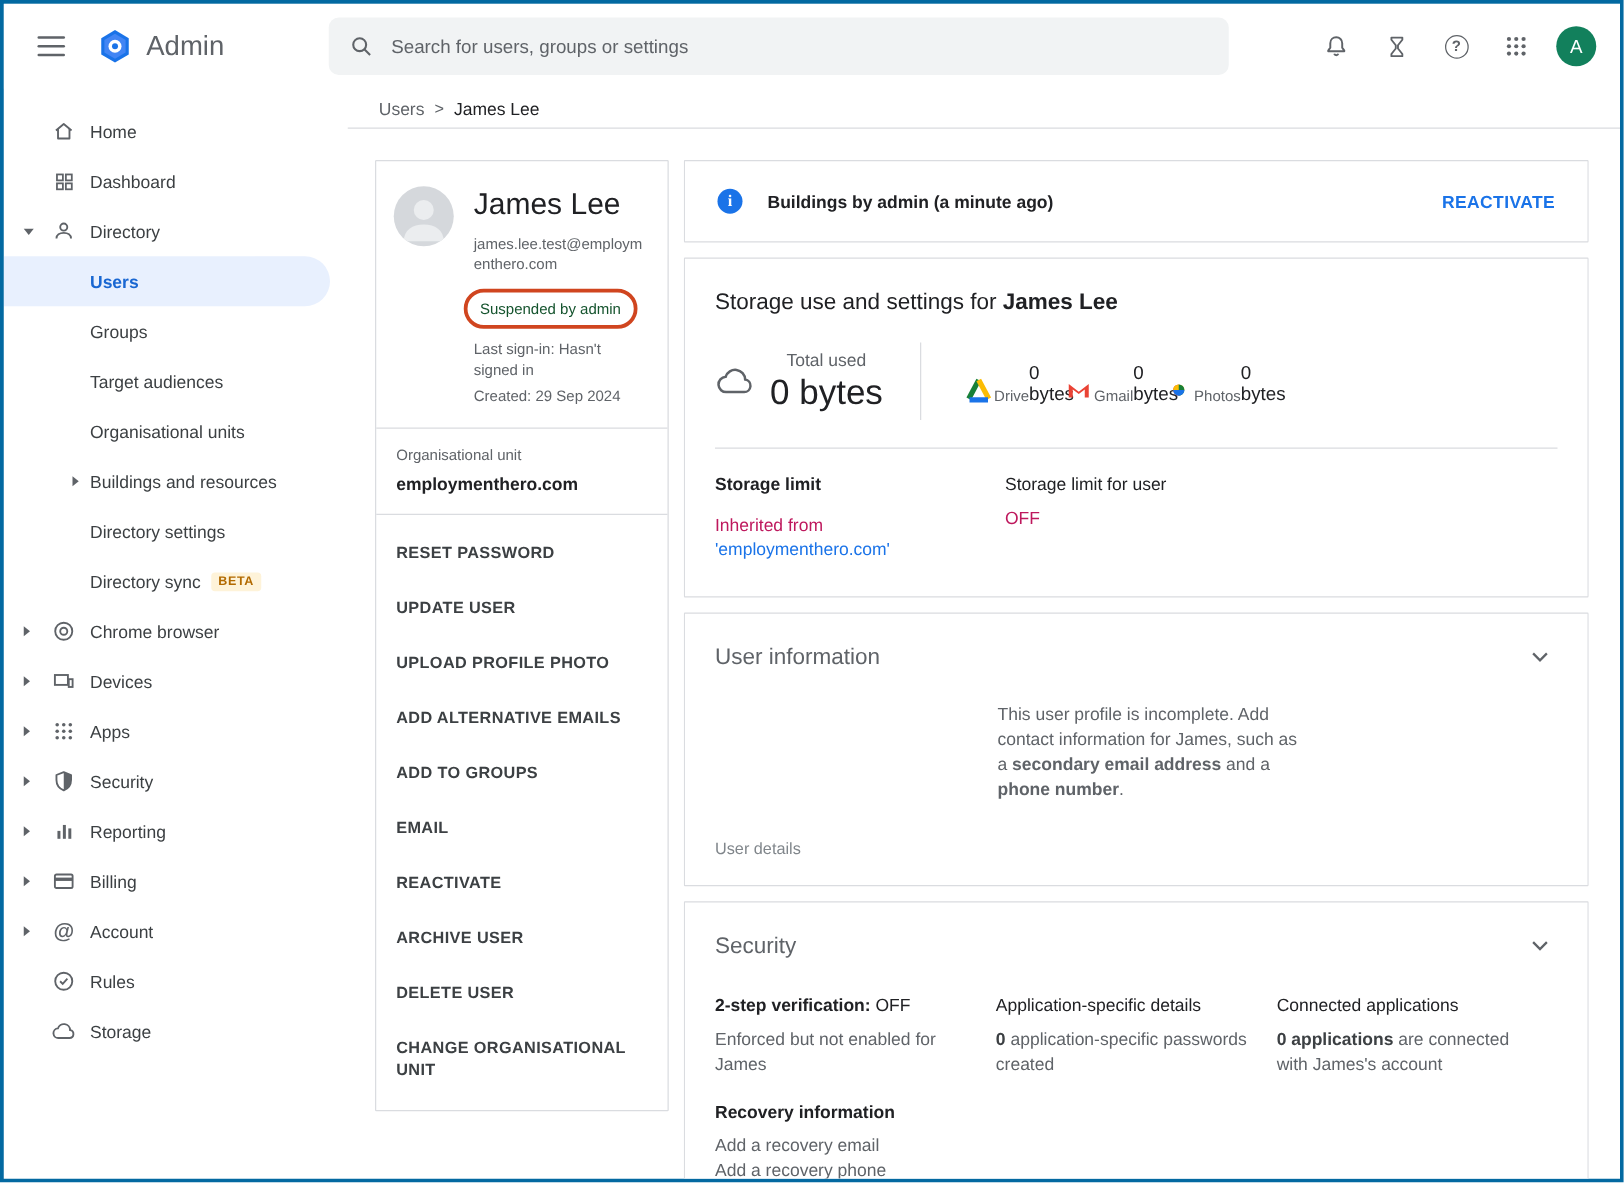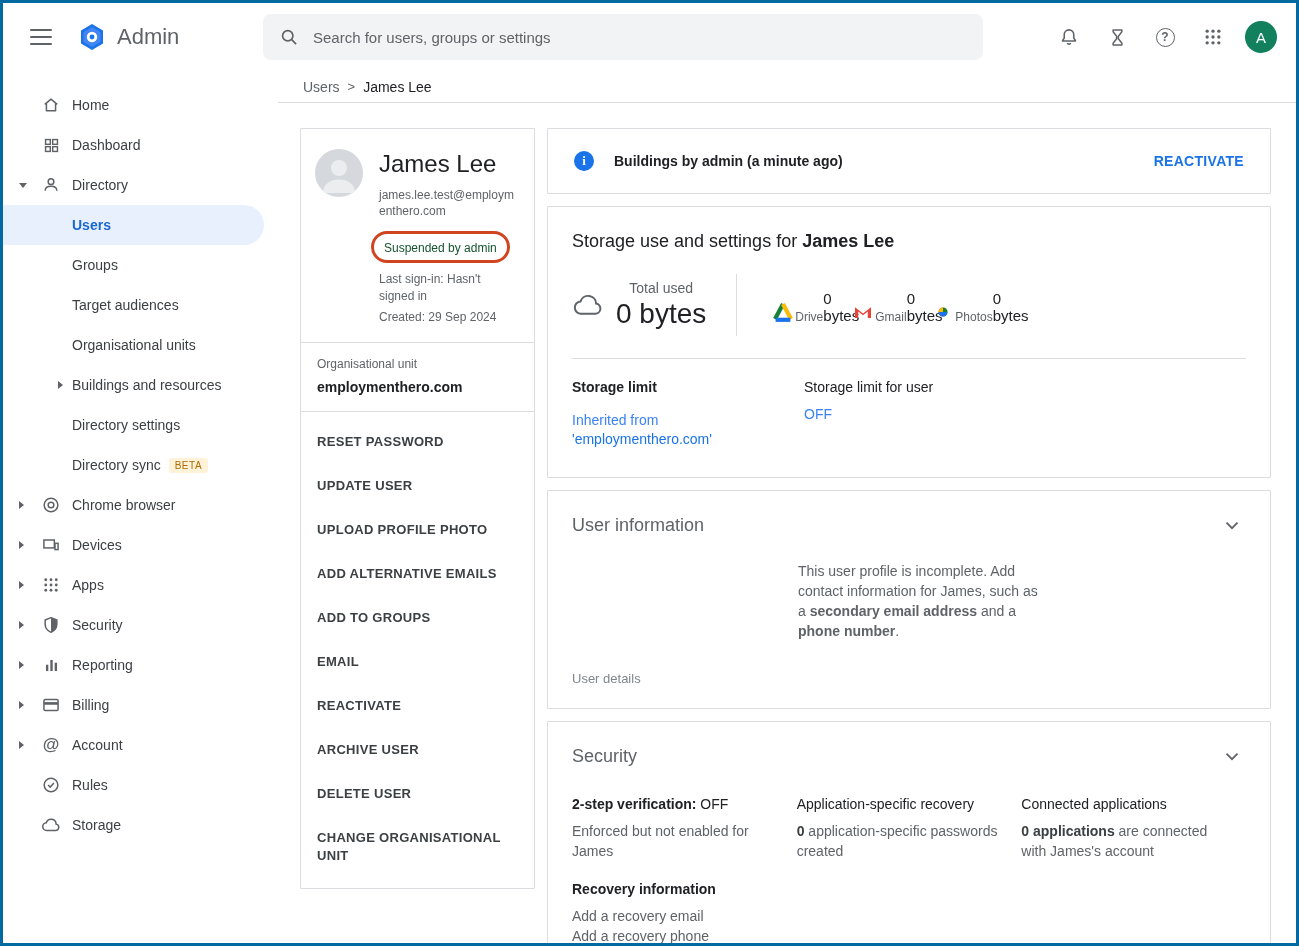--- a/index.html
+++ b/index.html
@@ -30,21 +30,21 @@
   .side-item { height:40px; display:flex; align-items:center; padding-left:16px; cursor:pointer; font-size:14px; color:#3c4043; }
   .tri-slot { width:20px; display:flex; align-items:center; justify-content:flex-start; flex:0 0 20px; }
   .tri-right { width:0; height:0; border-left:5px solid #5f6368; border-top:4px solid transparent; border-bottom:4px solid transparent; }
   .tri-down { width:0; height:0; border-top:5px solid #5f6368; border-left:4px solid transparent; border-right:4px solid transparent; }
   .side-icon { width:24px; height:24px; margin-right:9px; display:flex; align-items:center; justify-content:center; flex:0 0 24px; color:#5f6368; }
   .side-item.child { padding-left:69px; }
   .side-item.child.has-tri { padding-left:55px; }
   .side-item.child.has-tri .tri-slot { width:14px; flex:0 0 14px; }
   .side-item.selected { background:#e8f0fe; border-radius:0 20px 20px 0; margin-right:14px; }
   .side-item.selected .side-label { color:#1967d2; font-weight:bold; }
-  .badge { margin-left:8px; background:#fef3d9; color:#b26a00; font-size:10px; font-weight:normal; letter-spacing:.5px; padding:2px 6px; border-radius:3px; }
+  .badge { margin-left:8px; background:#fef3d9; color:#b26a00; font-size:10px; font-weight:bold; letter-spacing:.5px; padding:2px 6px; border-radius:3px; }
   .at-glyph { font-size:17px; font-weight:bold; color:#5f6368; }
 
   
   .crumb-bar { height:32px; flex:0 0 32px; display:flex; align-items:center; gap:8px; padding-left:25px; border-bottom:1px solid #dadce0; font-size:14px; }
   .crumb-parent { color:#5f6368; cursor:pointer; }
   .crumb-sep { color:#5f6368; font-size:13px; }
   .crumb-current { color:#202124; }
 
   
   .content { flex:1; display:flex; gap:12px; padding:25px 25px 0 22px; overflow:hidden; align-items:flex-start; }
@@ -86,21 +86,21 @@
   .v-div { width:1px; height:62px; background:#dadce0; margin:0 34px 0 30px; }
   .svc { display:flex; flex-direction:row; align-items:flex-end; width:80px; }
   .svc + .svc { margin-left:0; }
   .svc-name { font-size:12px; color:#5f6368; margin-top:4px; }
   .svc-value { font-size:15px; color:#202124; margin-top:4px; }
   .storage-div { border-top:1px solid #dadce0; margin-top:22px; }
   .limits-row { display:flex; padding-top:20px; padding-bottom:4px; }
   .limit-col1 { width:232px; }
   .limit-head { font-size:14px; font-weight:bold; color:#202124; margin-bottom:16px; }
   .limit-head2 { font-size:14px; color:#202124; margin-bottom:10px; }
-  .limit-sub { font-size:14px; color:#3b82f6; line-height:19px; }
+  .limit-sub { font-size:14px; color:#be185d; line-height:19px; }
   .limit-link { font-size:14px; color:#1a73e8; cursor:pointer; line-height:19px; }
 
   .section-card { padding:20px 24px 22px 24px; }
   .card-head { display:flex; align-items:center; }
   .card-title { font-size:18px; color:#5f6368; }
   .chev-btn { margin-left:auto; background:none; border:none; cursor:pointer; width:28px; height:28px; display:flex; align-items:center; justify-content:center; }
 
   .ui-msg { margin:22px 0 0 226px; width:240px; font-size:14px; color:#5f6368; line-height:20px; }
   .ui-msg b { font-weight:bold; }
   .card-footer { margin-top:30px; font-size:13px; color:#80868b; }
@@ -511,21 +511,21 @@
                     <polyline points="6 9.5 12 15.5 18 9.5"></polyline>
                   </svg>
               </button>
             </div>
             <div class="sec-grid">
               <div class="c1">
                 <div class="sec-head"><span class="lbl">2-step verification:</span><span> OFF</span></div>
                 <div class="sec-sub">Enforced but not enabled for James</div>
               </div>
               <div class="c2">
-                <div class="sec-head">Application-specific recovery</div>
+                <div class="sec-head">Application-specific details</div>
                 <div class="sec-sub"><b>0</b><span> application-specific passwords created</span></div>
               </div>
               <div class="c3">
                 <div class="sec-head">Connected applications</div>
                 <div class="sec-sub"><b>0 applications</b><span> are connected with James's account</span></div>
               </div>
               <div class="c1">
                 <div class="sec-head"><span class="lbl">Recovery information</span></div>
                 <span class="sec-link">Add a recovery email</span>
                 <span class="sec-link">Add a recovery phone</span>

